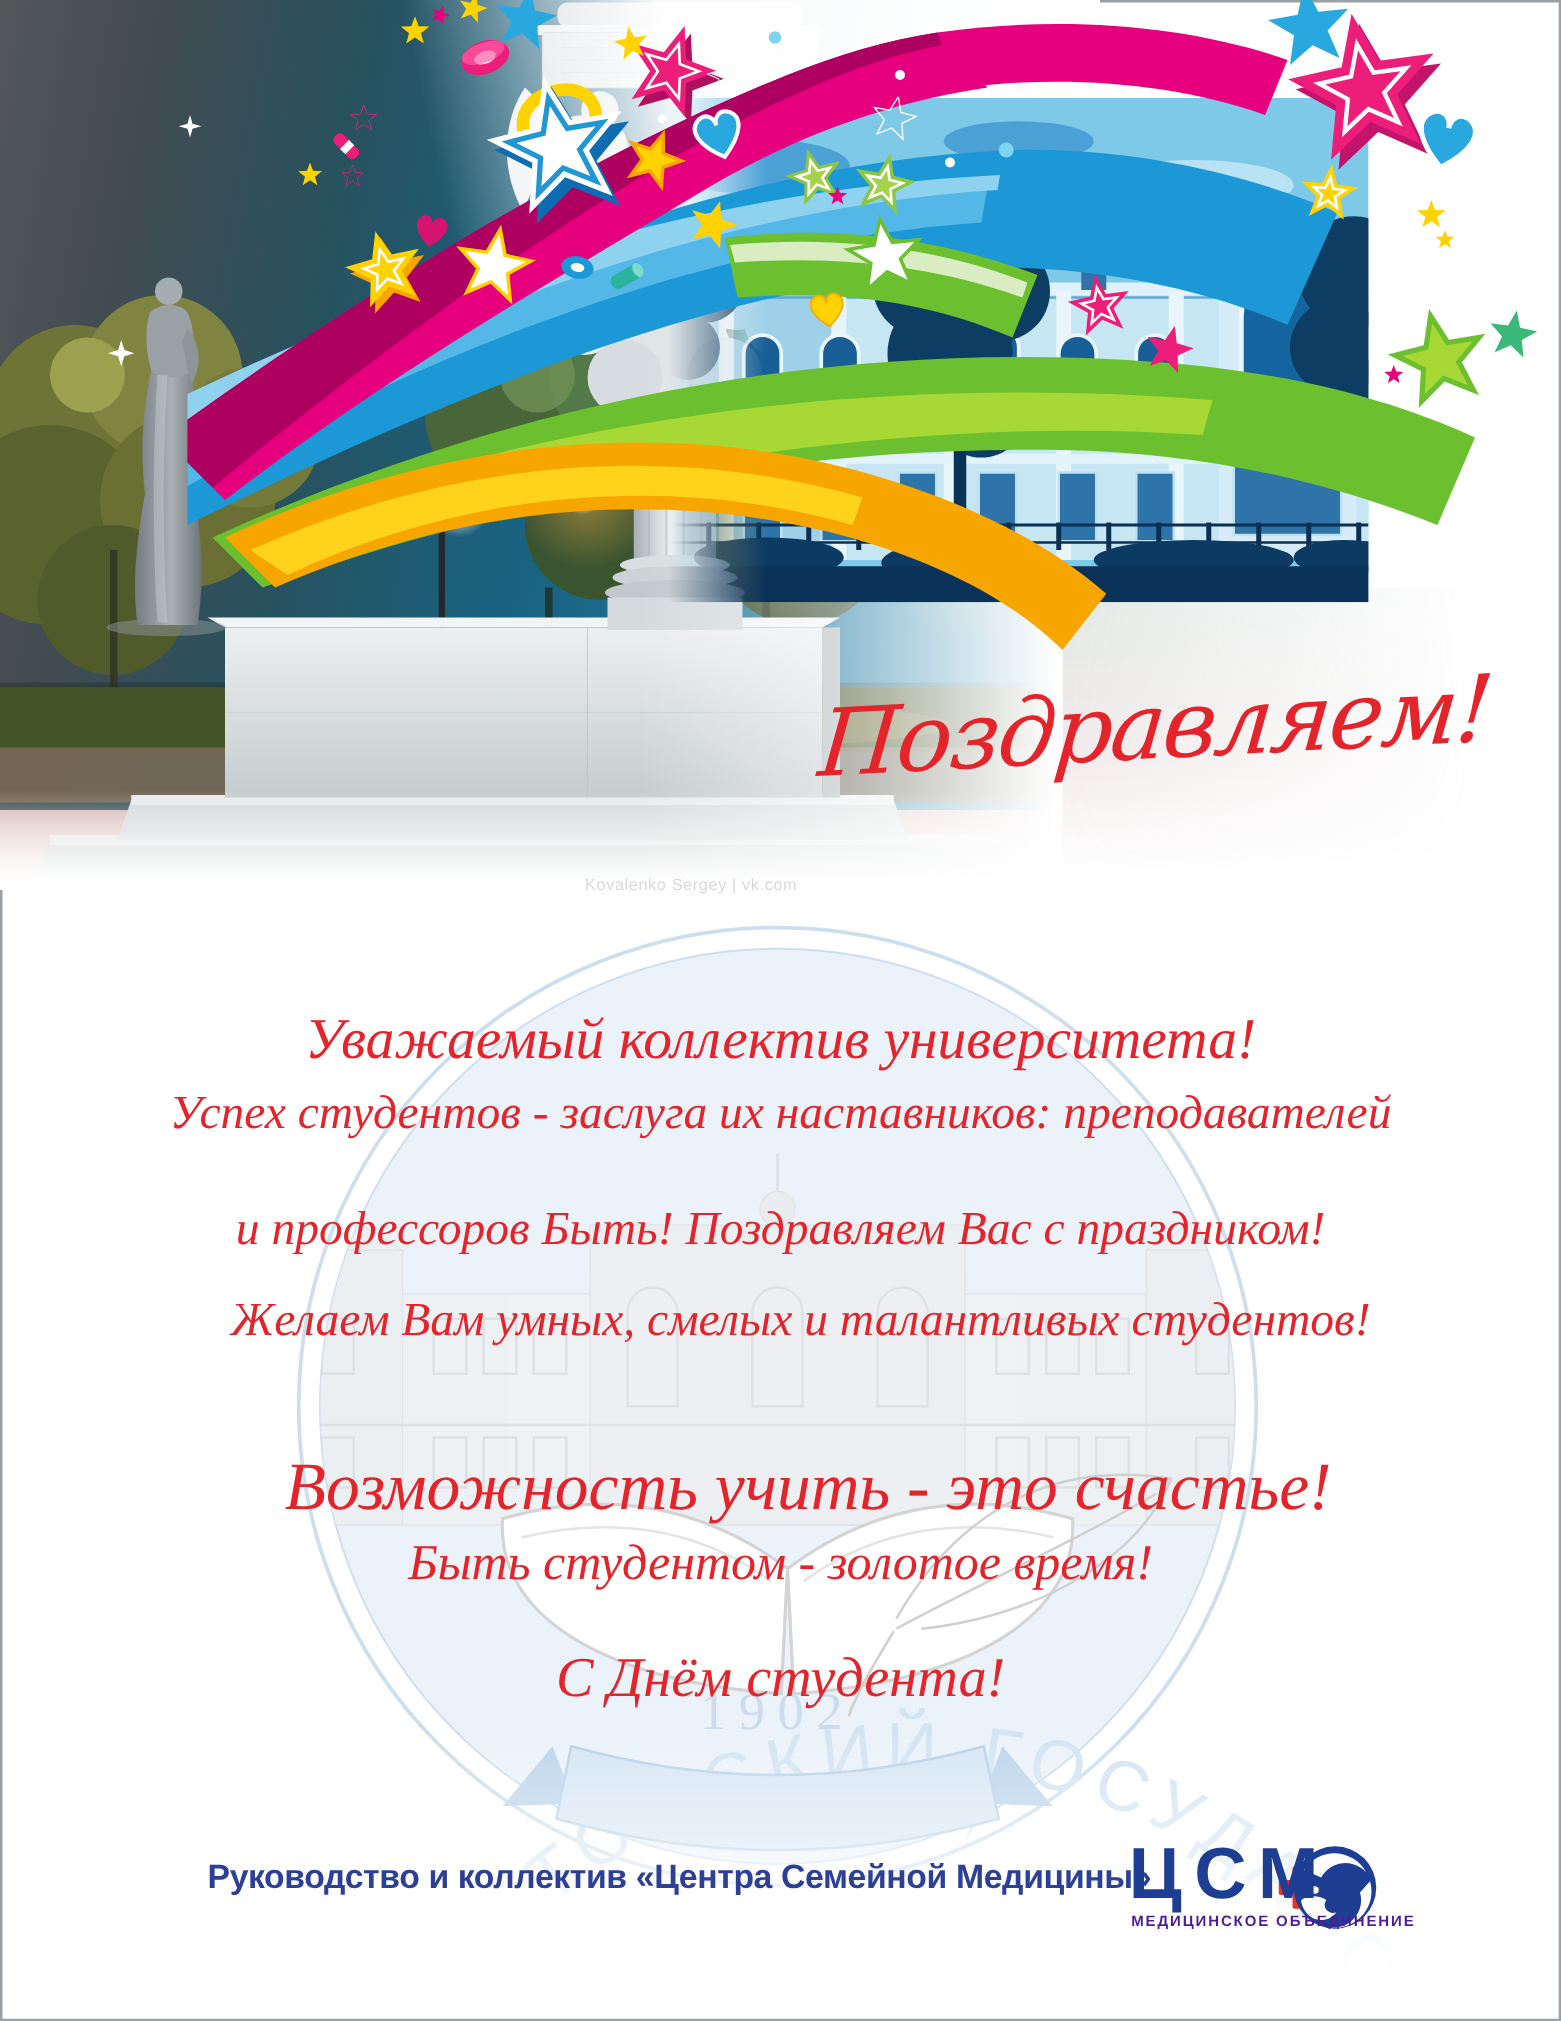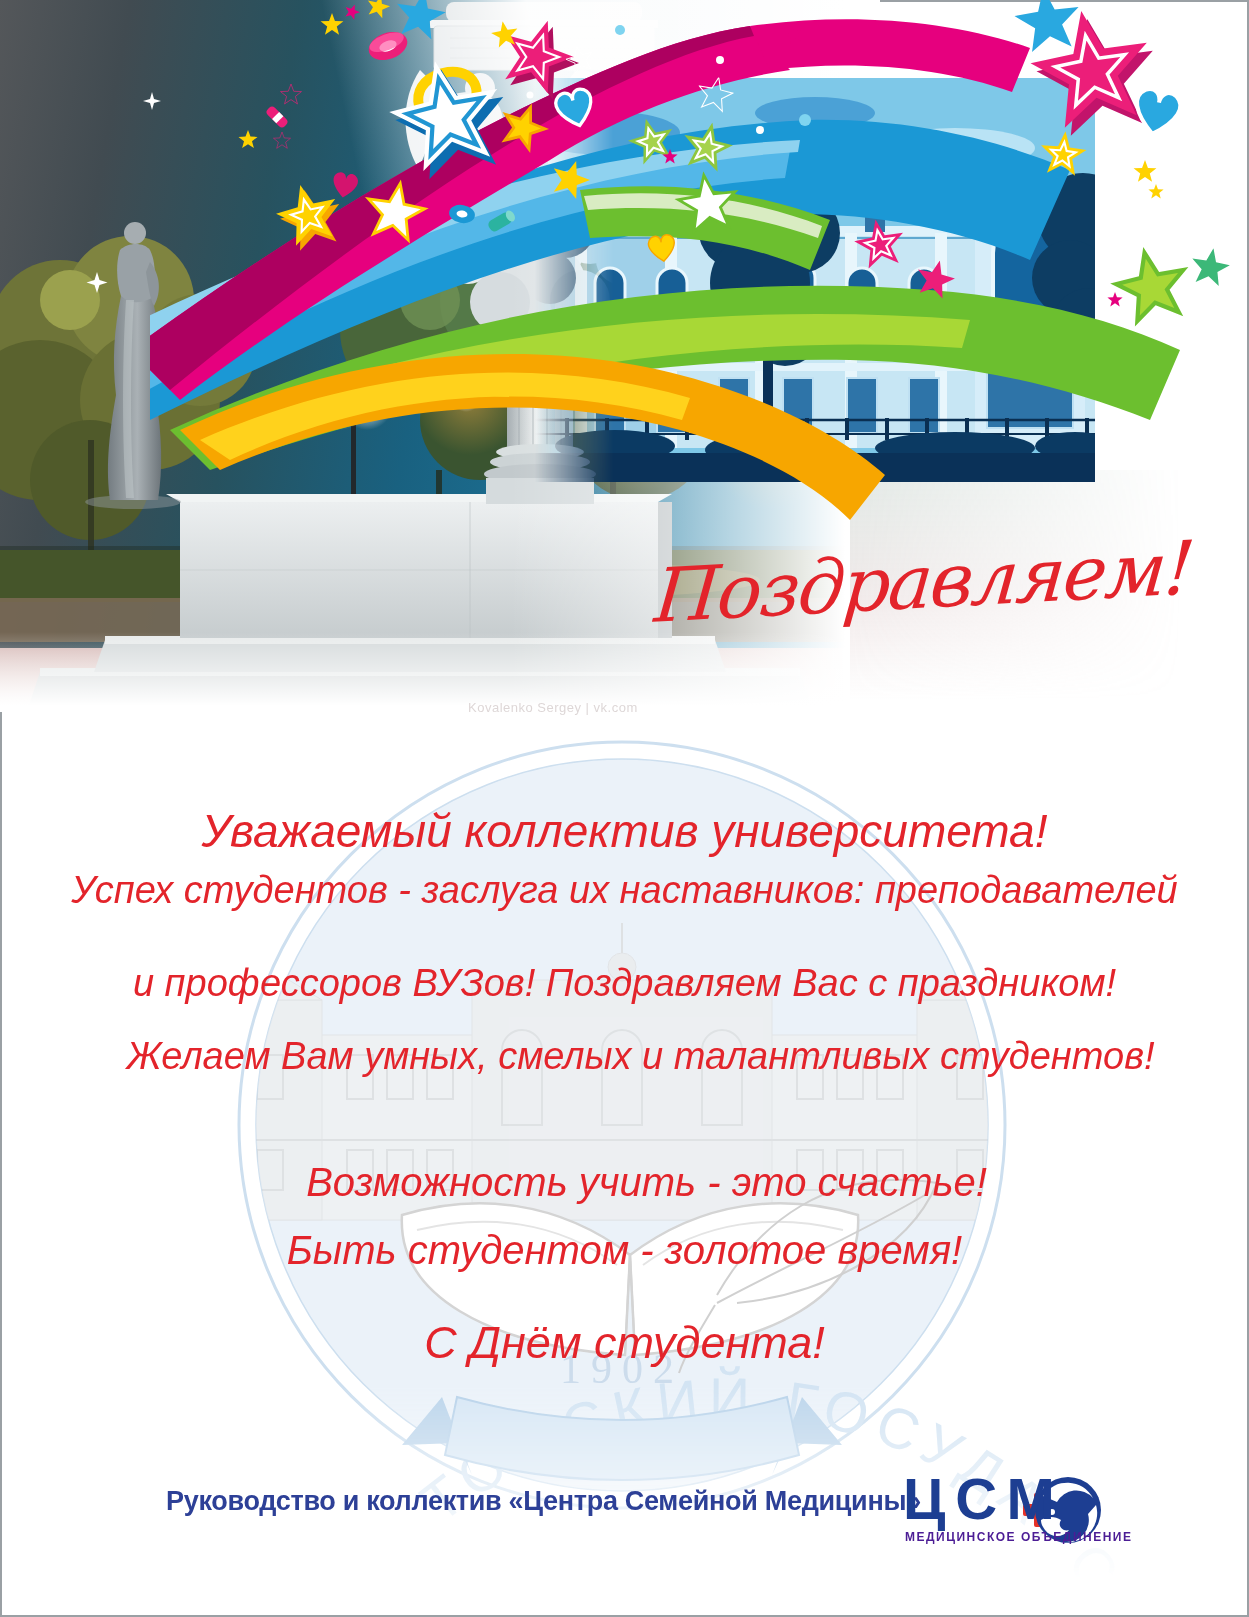--- a/index.html
+++ b/index.html
@@ -22,26 +22,26 @@
      -webkit-mask-image:linear-gradient(90deg,#000,transparent 92%);mask-image:linear-gradient(90deg,#000,transparent 92%);}
   .bld{position:absolute;left:535px;top:78px;width:560px;height:404px;
      -webkit-mask-image:linear-gradient(90deg,transparent 0,#000 78px);mask-image:linear-gradient(90deg,transparent 0,#000 78px);}
   .burst{position:absolute;left:150px;top:0;width:1100px;height:540px;}
   .credit{position:absolute;left:468px;top:700px;font-size:13px;color:#d8d0d0;opacity:.85;letter-spacing:.5px;}
   
   .script{position:absolute;left:655px;top:540px;width:480px;text-align:center;
      font-family:"DejaVu Serif","Liberation Serif",serif;font-style:italic;font-size:74px;
      color:#e3242b;transform:rotate(-3deg) skewX(-8deg);letter-spacing:-2px;white-space:nowrap;}
   .red-line{position:absolute;left:0;right:0;text-align:center;color:#e3242b;white-space:nowrap;
-     font-family:Liberation Sans, sans-serif;font-style:italic;line-height:1.1;}
+     font-family:Liberation Serif, serif;font-style:italic;line-height:1.1;}
   .l1{top:806px;font-size:46px;}
   .l2{top:870px;font-size:38px;}
   .l3{top:963px;font-size:38px;}
   .l4{top:1036px;font-size:38px;padding-left:32px;}
-  .l5{top:1160px;font-size:40px;padding-left:44px;}
+  .l5{top:1160px;font-size:54px;padding-left:44px;}
   .l6{top:1228px;font-size:40px;}
   .l7{top:1318px;font-size:45px;}
   
   .seal{position:absolute;left:57px;top:655px;width:1130px;height:962px;
      -webkit-mask-image:linear-gradient(180deg,#000 0 76%,transparent 96%);
      mask-image:linear-gradient(180deg,#000 0 76%,transparent 96%);}
   
   .signature{position:absolute;left:166px;top:1486px;font-size:27px;font-weight:700;
      color:#2d4097;letter-spacing:-.3px;white-space:nowrap;}
   .logo{position:absolute;left:795px;top:1462px;width:310px;height:95px;text-align:right;}
@@ -587,21 +587,21 @@
       </svg>
     </div>
 
     <div class="credit">Kovalenko Sergey | vk.com</div>
   </div>
 
   <div class="script">Поздравляем!</div>
 
   <div class="red-line l1">Уважаемый коллектив университета!</div>
   <div class="red-line l2">Успех студентов - заслуга их наставников: преподавателей</div>
-  <div class="red-line l3">и профессоров ВУЗов! Поздравляем Вас с праздником!</div>
+  <div class="red-line l3">и профессоров Быть! Поздравляем Вас с праздником!</div>
   <div class="red-line l4">Желаем Вам умных, смелых и талантливых студентов!</div>
   <div class="red-line l5">Возможность учить - это счастье!</div>
   <div class="red-line l6">Быть студентом - золотое время!</div>
   <div class="red-line l7">С Днём студента!</div>
 
   <div class="signature">Руководство и коллектив «Центра Семейной Медицины»</div>
 
   <div class="logo">
     <svg width="100" height="95" viewBox="0 0 100 95">
       <g fill="#e53228">

